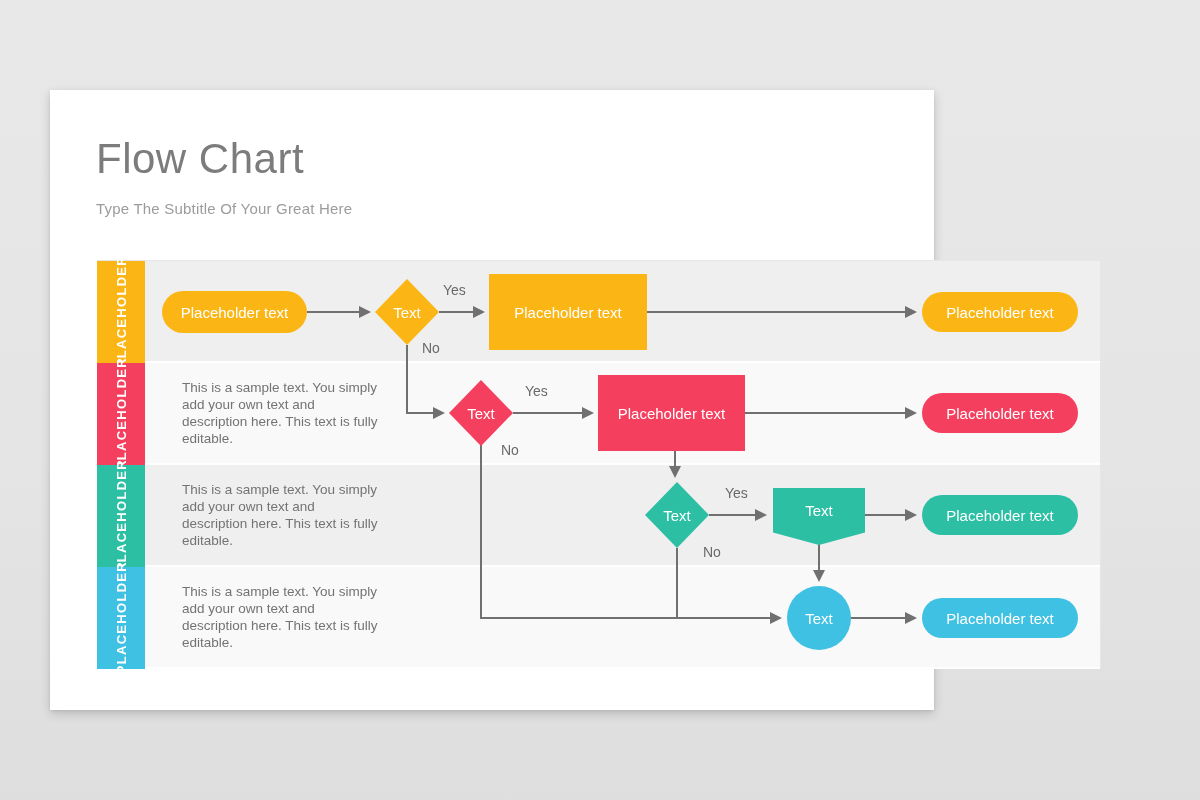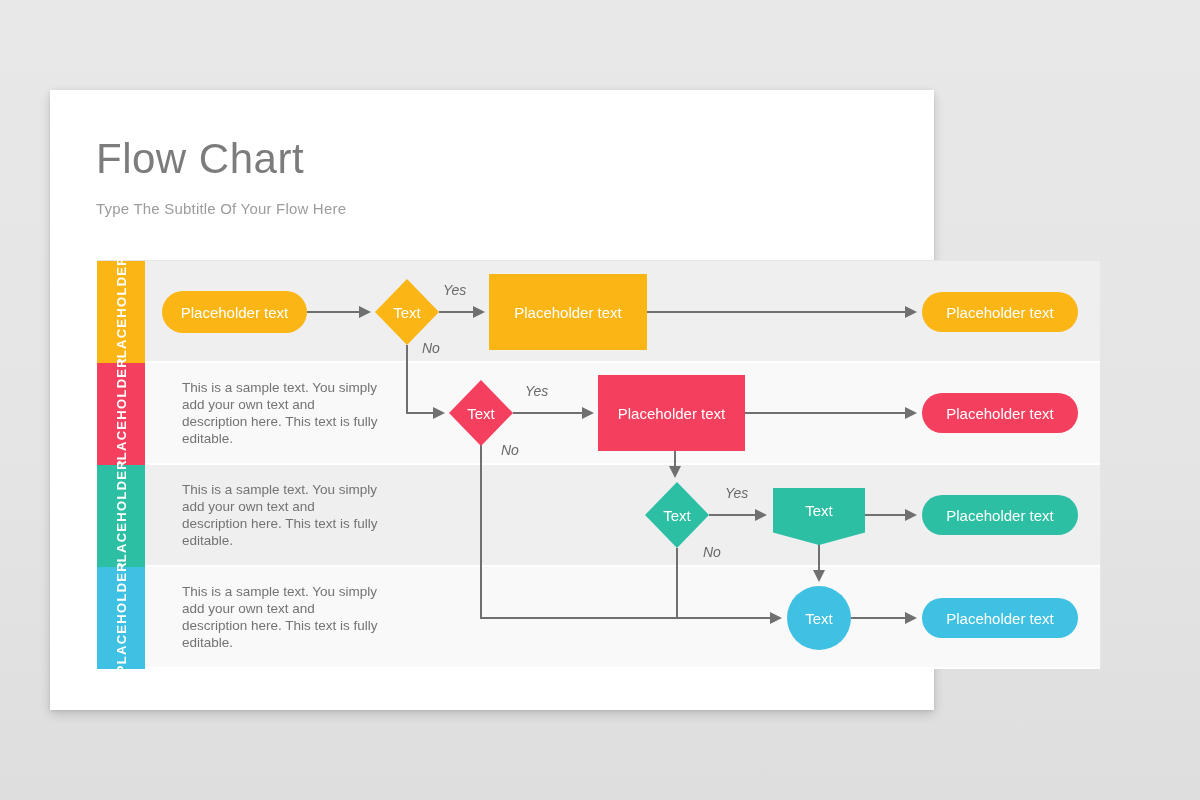--- a/index.html
+++ b/index.html
@@ -58,30 +58,30 @@
   }
   .pill   { border-radius:999px; }
   .diamond{ clip-path:polygon(50% 0,100% 50%,50% 100%,0 50%); }
   .banner { clip-path:polygon(0 0,100% 0,100% 78%,50% 100%,0 78%); padding-bottom:12px; }
   .circle { border-radius:50%; }
   .c-yellow { background:var(--yellow,#FBB615); }
   .c-pink   { background:var(--pink,#F43F5E); }
   .c-teal   { background:var(--teal,#2CBFA4); }
   .c-cyan   { background:var(--cyan,#3EC1E2); }
   .edge-label {
-    position:absolute; z-index:3; font-size:14px; color:#696969;font-style:italic;
+    position:absolute; z-index:3; font-size:14px; color:#696969;
   }
 </style>
 </head>
 <body style="background: linear-gradient(rgb(233, 232, 232) 0%, rgb(230, 229, 229) 55%, rgb(223, 222, 222) 100%);">
 
 <div class="slide">
 
   <div class="title">Flow Chart</div>
-  <div class="subtitle">Type The Subtitle Of Your Flow Here</div>
+  <div class="subtitle">Type The Subtitle Of Your Great Here</div>
 
   <div class="chart">
 
     <div class="row" style="top:0;">
       <div class="row-bg"></div>
       <div class="bar c-yellow">
         <span>PLACEHOLDER</span>
       </div>
     </div>
     <div class="row" style="top:102px;">

